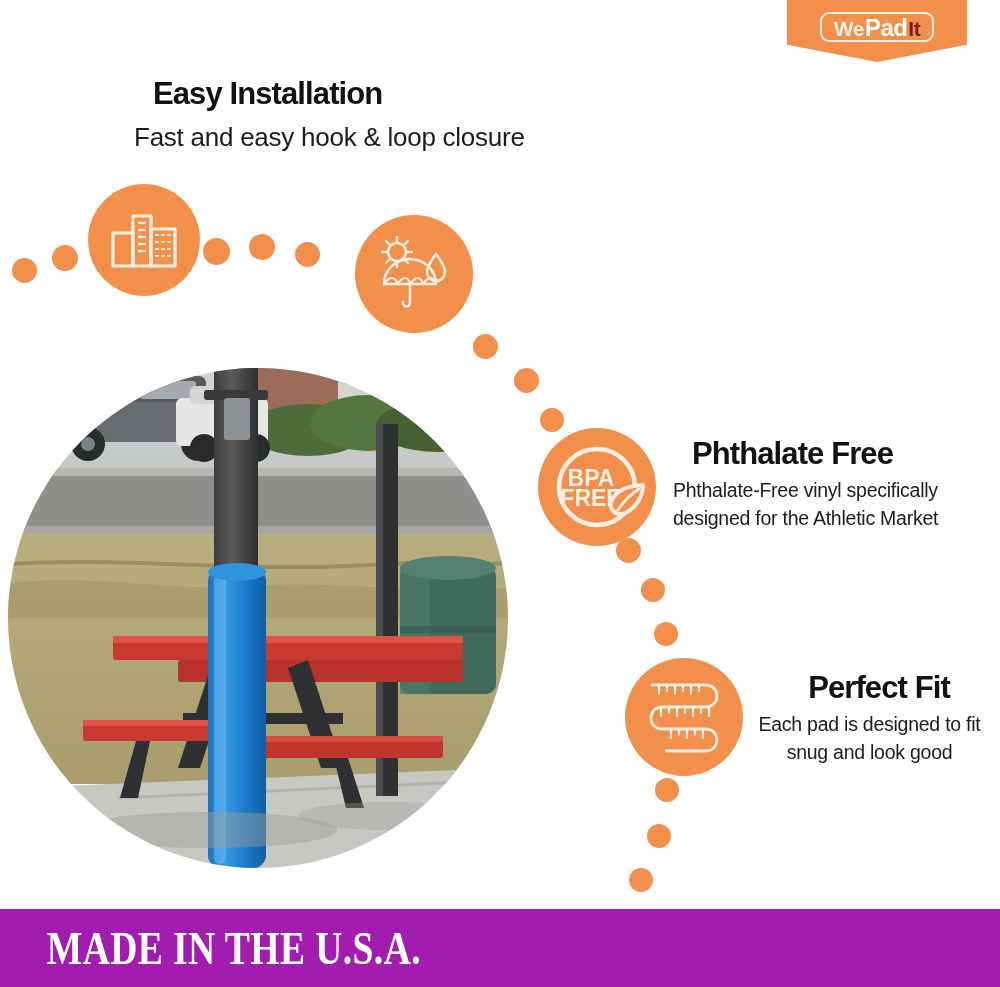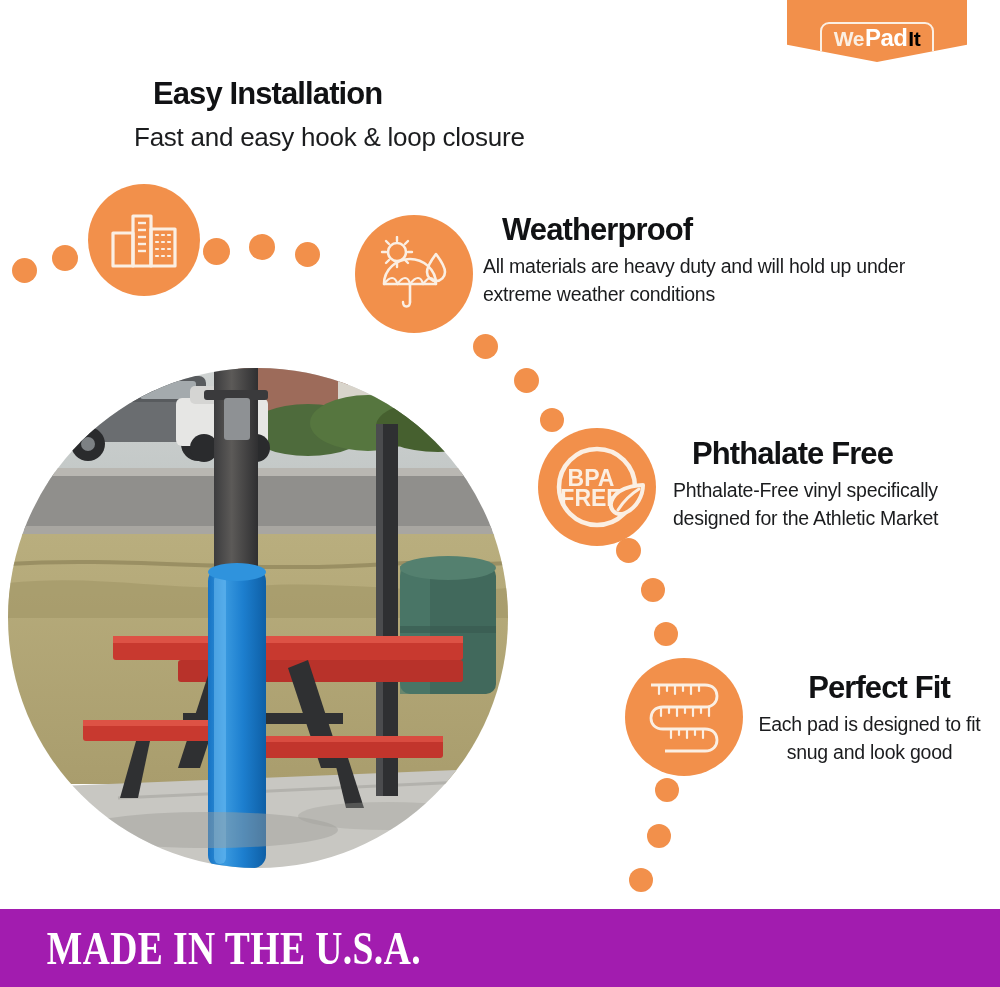--- a/index.html
+++ b/index.html
@@ -22,43 +22,43 @@
     left: 787px; top: 0px;
     width: 180px; height: 62px;
     background: #F2904B;
     -webkit-clip-path: polygon(0 0, 100% 0, 100% 72%, 50% 100%, 0 72%);
     clip-path: polygon(0 0, 100% 0, 100% 72%, 50% 100%, 0 72%);
     display: flex;
     align-items: flex-start;
     justify-content: center;
   }
   .logo-inner {
-    margin-top: 22px;
+    margin-top: 12px;
     border: 2.5px solid #FBEFE3;
     border-radius: 9px;
-    padding: 2px 12px 16px 12px;
+    padding: 2px 12px 0 12px;
     display: flex;
     align-items: baseline;
     line-height: 1;
   }
   .logo-we {
     color: #FBEFE3;
     font-size: 21px;
     font-weight: 700;
     letter-spacing: -0.4px;
   }
   .logo-pad {
     color: #ffffff;
     font-size: 24px;
     font-weight: 900;
     letter-spacing: -0.6px;
     margin-left: 1px;
   }
   .logo-it {
-    color: #000000;
+    color: #7f1d1d;
     font-size: 21px;
     font-weight: 700;
     letter-spacing: -0.4px;
     margin-left: 1px;
   }
 
   
   .feature-title {
     font-size: 31px;
     font-weight: 800;
@@ -206,24 +206,20 @@
         <line x1="46" y1="38" x2="48" y2="38"></line>
           <line x1="52" y1="38" x2="54" y2="38"></line>
           <line x1="58" y1="38" x2="60" y2="38"></line>
         <line x1="46" y1="45" x2="48" y2="45"></line>
           <line x1="52" y1="45" x2="54" y2="45"></line>
           <line x1="58" y1="45" x2="60" y2="45"></line>
       </g>
     </svg>
   </div>
 
-  <div id="block-weather">
-    <div class="feature-title">Weatherproof</div>
-    <div class="feature-desc">All materials are heavy duty and will hold up under extreme weather conditions</div>
-  </div>
 
   <div class="icon-circle" id="icon-weather">
     <svg width="80" height="76" viewBox="0 0 80 76" fill="none" stroke="#FBEFE3" stroke-width="2.6" stroke-linecap="round">
 
       <circle cx="23" cy="16" r="9"></circle>
       <g stroke-width="2.4">
         <line x1="23" y1="1" x2="23" y2="5"></line>
         <line x1="23" y1="27" x2="23" y2="31"></line>
         <line x1="8" y1="16" x2="12" y2="16"></line>
         <line x1="34" y1="16" x2="38" y2="16"></line>

